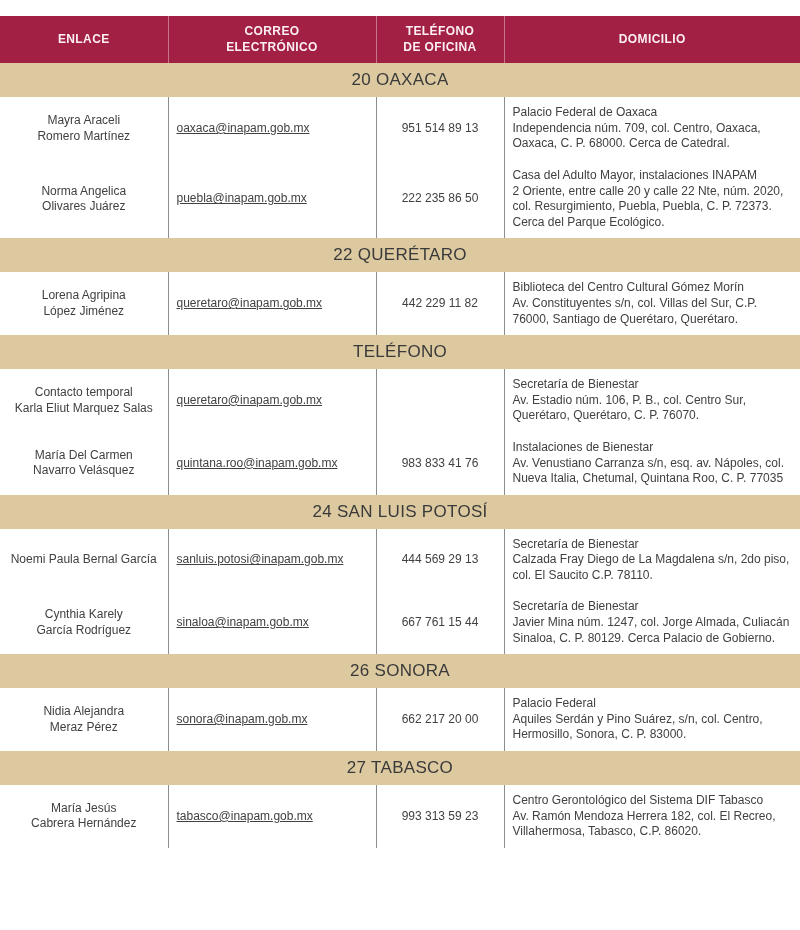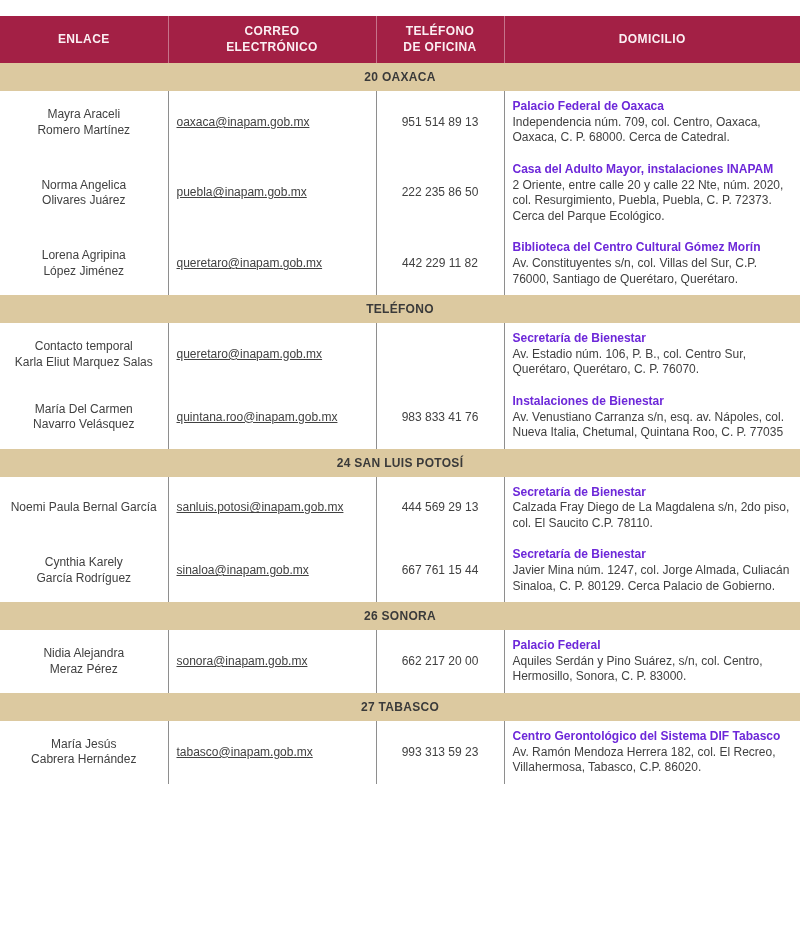--- a/index.html
+++ b/index.html
@@ -9,34 +9,34 @@
   col.c1{width:21%;} col.c2{width:26%;} col.c3{width:16%;} col.c4{width:37%;}
 
   thead th{
     background:#A32045;color:#FBEFF3;font-size:12px;font-weight:700;
     letter-spacing:.4px;text-align:center;vertical-align:middle;
     padding:8px 4px;height:31px;line-height:1.3;white-space:pre-line;
   }
   thead th + th{border-left:1px solid rgba(255,255,255,.38);}
 
   tr.band td{
-    background:#DCC9A0;color:#3A3A3A;font-size:12px;font-weight:700;
+    background:#DCC9A0;color:#3A3A3A;font-size:17px;font-weight:400;
     letter-spacing:.3px;text-align:center;padding:7px 4px;
   }
 
   tr.data td{
     background:#ffffff;font-size:12px;line-height:1.3;
     vertical-align:middle;padding:8px 8px;
   }
   tr.data td + td{border-left:1px solid #8E8E8E;}
   td.name{text-align:center;white-space:pre-line;padding-left:3px;padding-right:3px;}
   td.email{text-decoration:underline;}
   td.phone{text-align:center;}
   td.address{text-align:left;padding-left:8px;padding-right:8px;}
-  .venue{font-weight:700;color:#6d28d9;}
+  .venue{font-weight:400;color:#404040;}
   .addr-line{color:#414141;}
 
   .bottom-strip{height:5px;background:#DCC9A0;margin-top:auto;}
   .filler{flex:1 1 auto;background:#ffffff;}
 </style>
 </head>
 <body>
 
 <div class="wrap">
   <table>
@@ -77,20 +77,23 @@
     <td class="name">Norma Angelica
 Olivares Juárez</td>
     <td class="email">puebla@inapam.gob.mx</td>
     <td class="phone">222 235 86 50</td>
     <td class="address">
       <span class="venue">Casa del Adulto Mayor, instalaciones INAPAM</span><br>
       <span class="addr-line">2 Oriente, entre calle 20 y calle 22 Nte, núm. 2020, col. Resurgimiento, Puebla, Puebla, C. P. 72373. Cerca del Parque Ecológico.</span>
     </td>
   </tr>
 
+  <tr class="band">
+    <td colspan="4">22 QUERÉTARO</td>
+  </tr>
 
   <tr class="data">
     <td class="name">Lorena Agripina
 López Jiménez</td>
     <td class="email">queretaro@inapam.gob.mx</td>
     <td class="phone">442 229 11 82</td>
     <td class="address">
       <span class="venue">Biblioteca del Centro Cultural Gómez Morín</span><br>
       <span class="addr-line">Av. Constituyentes s/n, col. Villas del Sur, C.P. 76000, Santiago de Querétaro, Querétaro.</span>
     </td>

